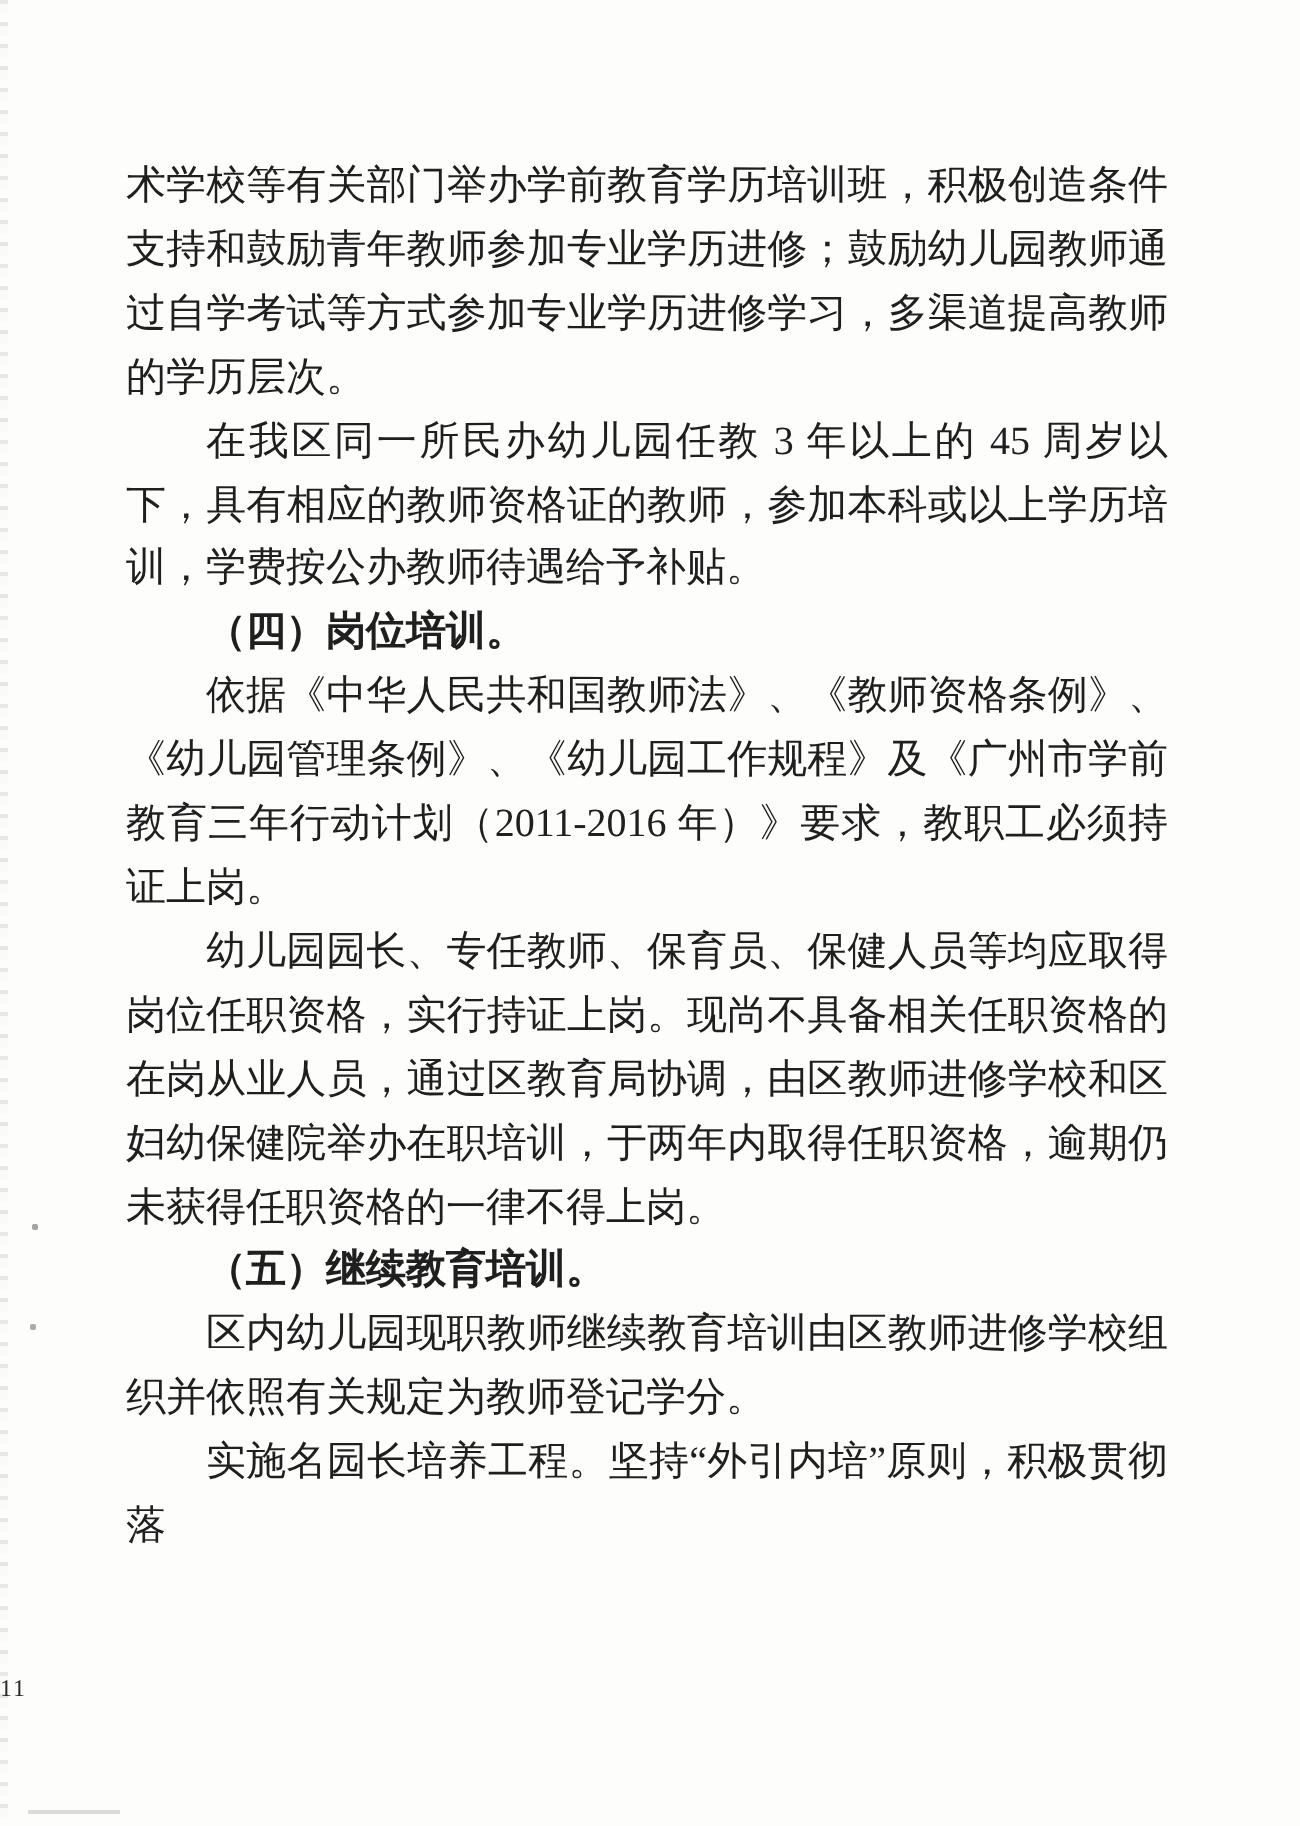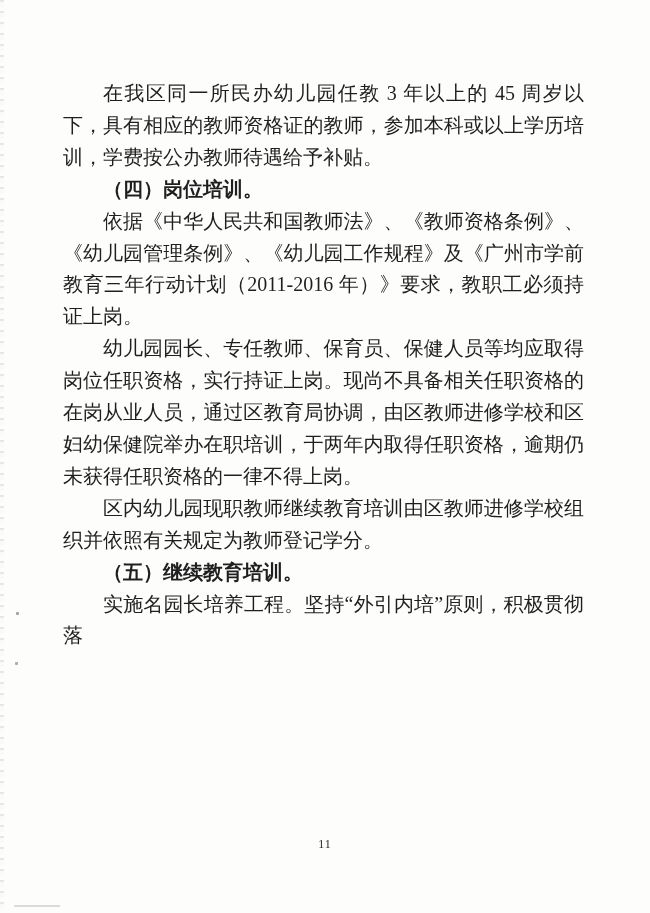--- a/index.html
+++ b/index.html
@@ -61,42 +61,42 @@
     margin: 0;
     padding: 0;
   }
   .para.indent { text-indent: 2em; }
   .para.heading { font-weight: bold; font-family: Liberation Serif, serif; }
   .page-number {
     position: absolute;
     left: 0;
     right: 0;
     top: 837px;
-    text-align: center;
     font-size: 12px;
     font-weight: normal;
     color: #2a2a2a;
     letter-spacing: 1px;
   }
 </style>
 </head>
 <body>
 
 <div class="page">
 
   <div class="edge-strip"></div>
   <div class="speck speck-1"></div>
   <div class="speck speck-2"></div>
   <div class="smudge"></div>
 
   <div class="text-block">
+    <p class="para">术学校等有关部门举办学前教育学历培训班，积极创造条件支持和鼓励青年教师参加专业学历进修；鼓励幼儿园教师通过自学考试等方式参加专业学历进修学习，多渠道提高教师的学历层次。</p>
     <p class="para indent">在我区同一所民办幼儿园任教 3 年以上的 45 周岁以下，具有相应的教师资格证的教师，参加本科或以上学历培训，学费按公办教师待遇给予补贴。</p>
     <p class="para indent heading">（四）岗位培训。</p>
     <p class="para indent">依据《中华人民共和国教师法》、《教师资格条例》、《幼儿园管理条例》、《幼儿园工作规程》及《广州市学前教育三年行动计划（2011-2016 年）》要求，教职工必须持证上岗。</p>
     <p class="para indent">幼儿园园长、专任教师、保育员、保健人员等均应取得岗位任职资格，实行持证上岗。现尚不具备相关任职资格的在岗从业人员，通过区教育局协调，由区教师进修学校和区妇幼保健院举办在职培训，于两年内取得任职资格，逾期仍未获得任职资格的一律不得上岗。</p>
+    <p class="para indent heading">（五）继续教育培训。</p>
     <p class="para indent">区内幼儿园现职教师继续教育培训由区教师进修学校组织并依照有关规定为教师登记学分。</p>
-    <p class="para indent heading">（五）继续教育培训。</p>
     <p class="para indent">实施名园长培养工程。坚持“外引内培”原则，积极贯彻落</p>
   </div>
 
   <div class="page-number">11</div>
 
 </div>
 
 </body></html>

